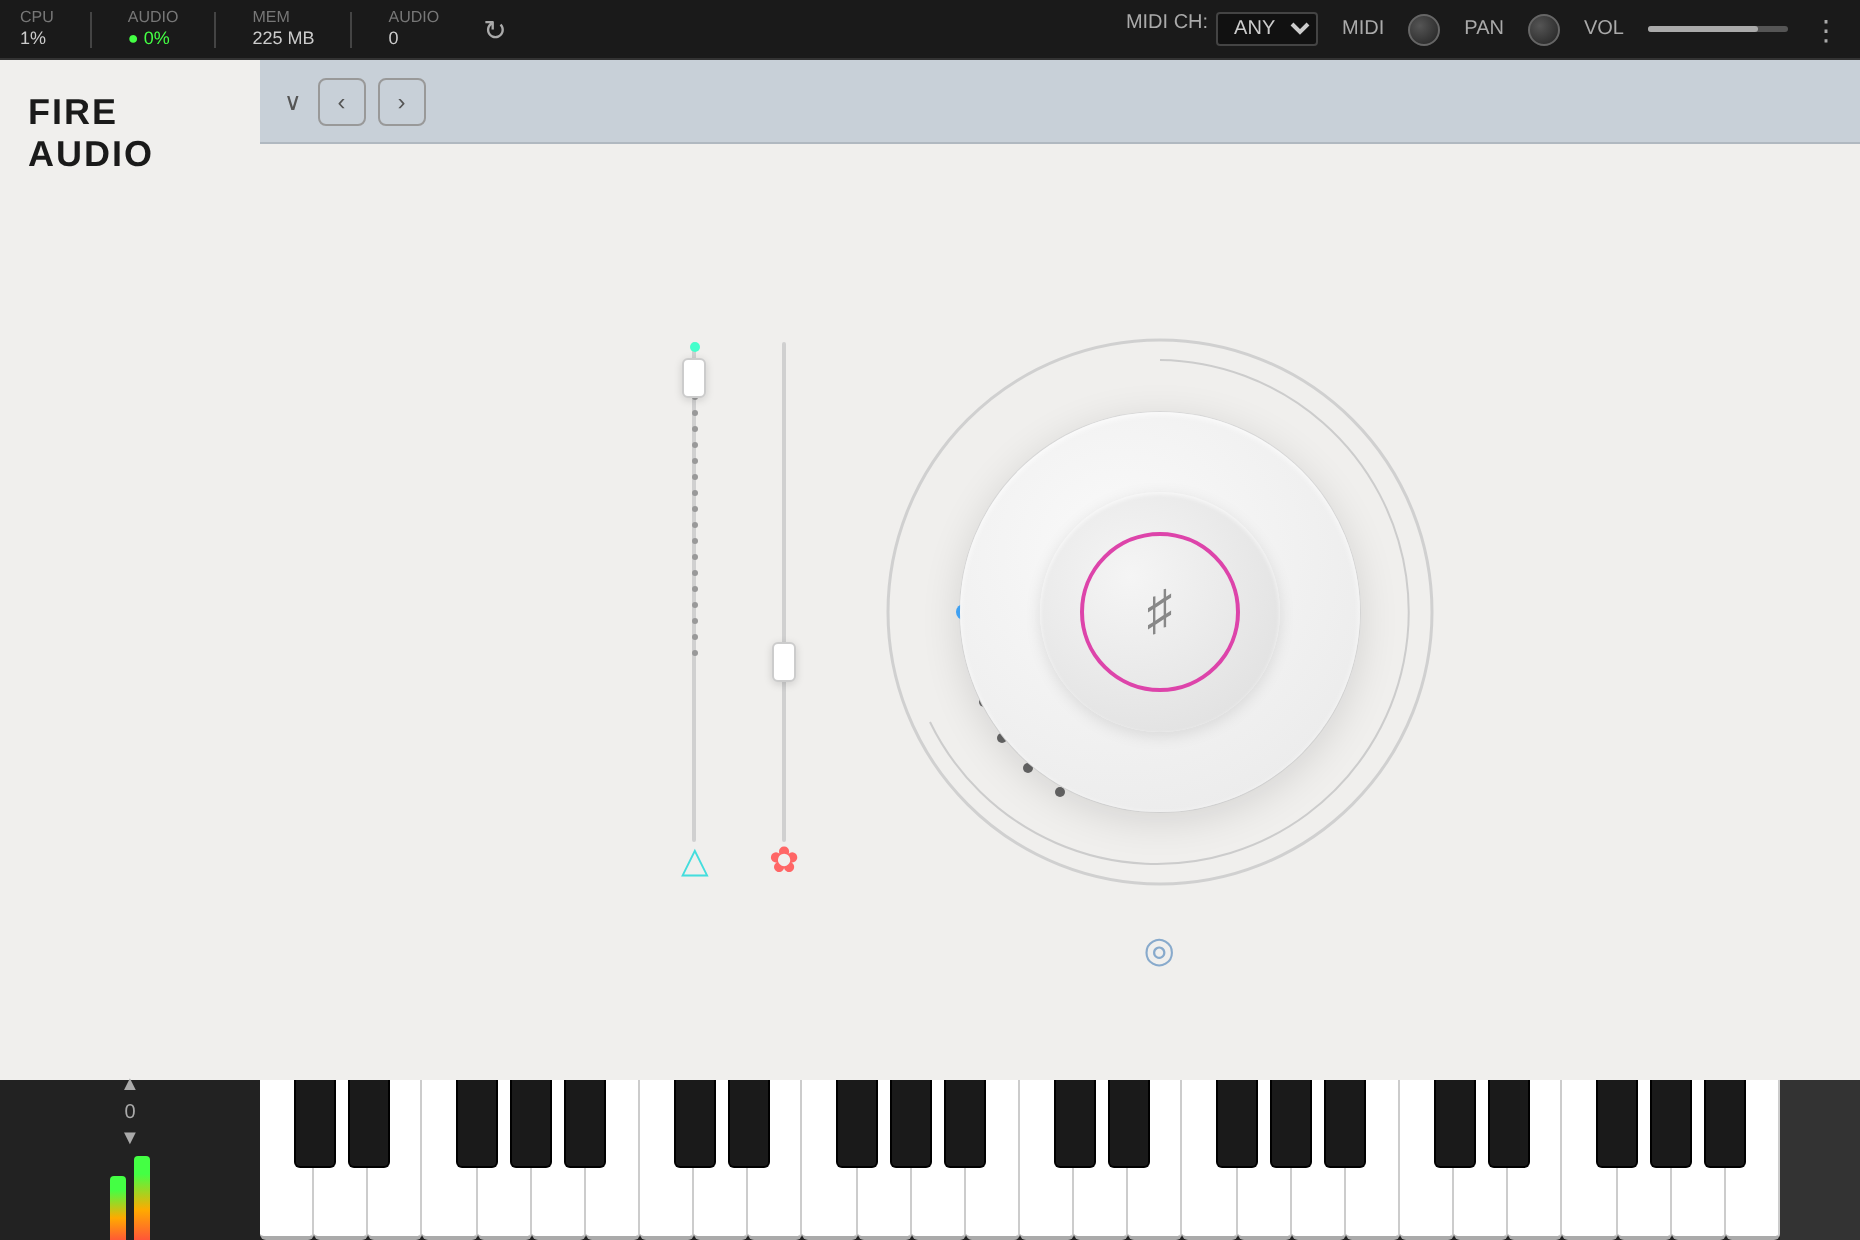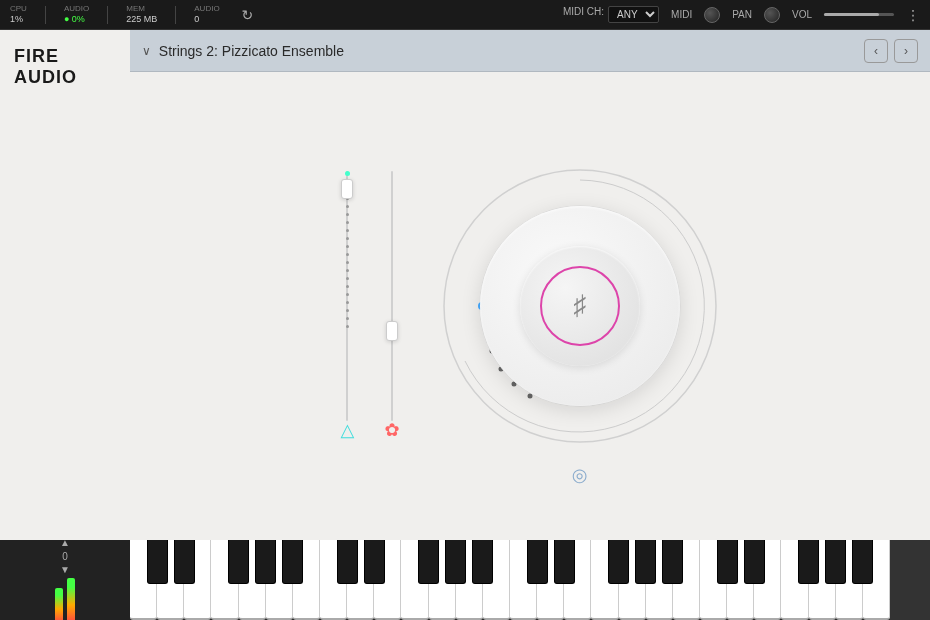--- a/index.html
+++ b/index.html
@@ -209,21 +209,20 @@
 <div class="main-area">
 
   <div class="brand-sidebar">
     <div class="brand-name">FIRE AUDIO</div>
   </div>
 
   <div class="content-area">
 
     <div class="preset-bar">
       <span class="preset-arrow">∨</span>
-      <span class="preset-name">Strings 2: Pizzicato Ensemble</span>
       <div class="preset-nav">
         <button class="preset-nav-btn">‹</button>
         <button class="preset-nav-btn">›</button>
       </div>
     </div>
 
     <div class="instrument-panel">
 
       <div class="sliders-group">
 

